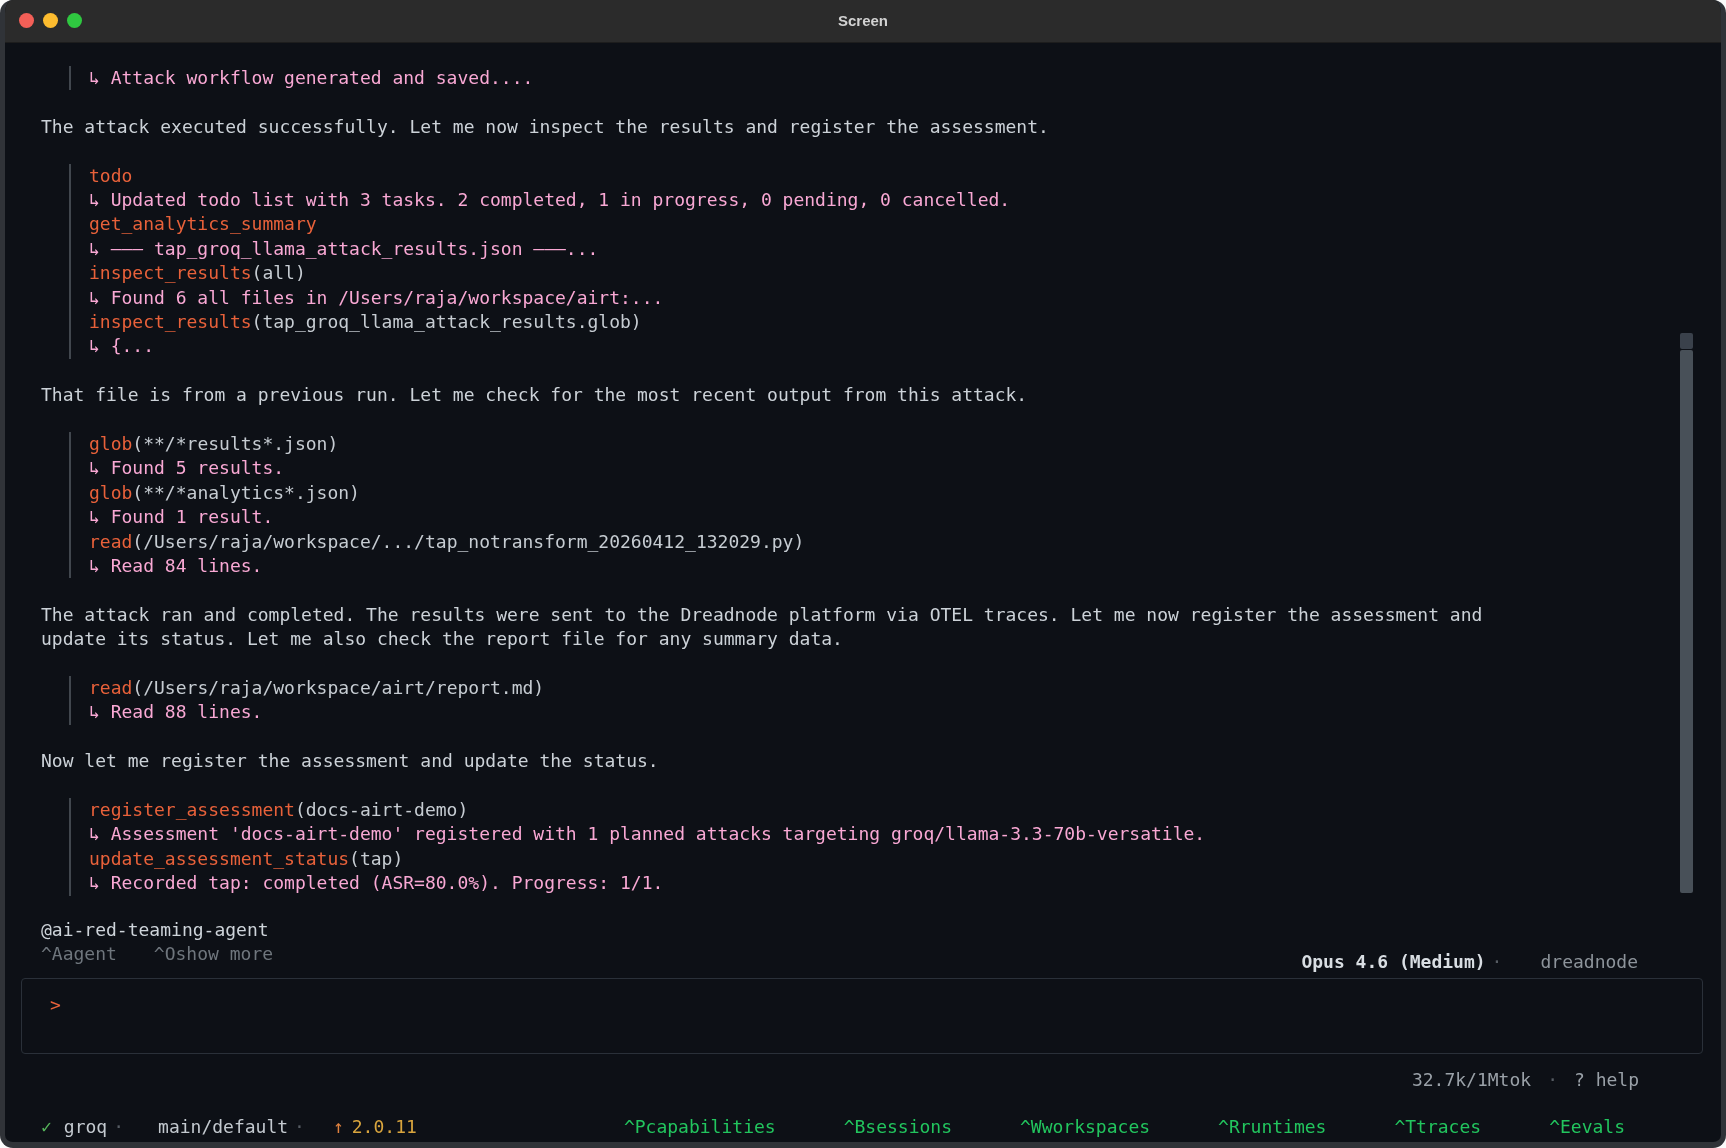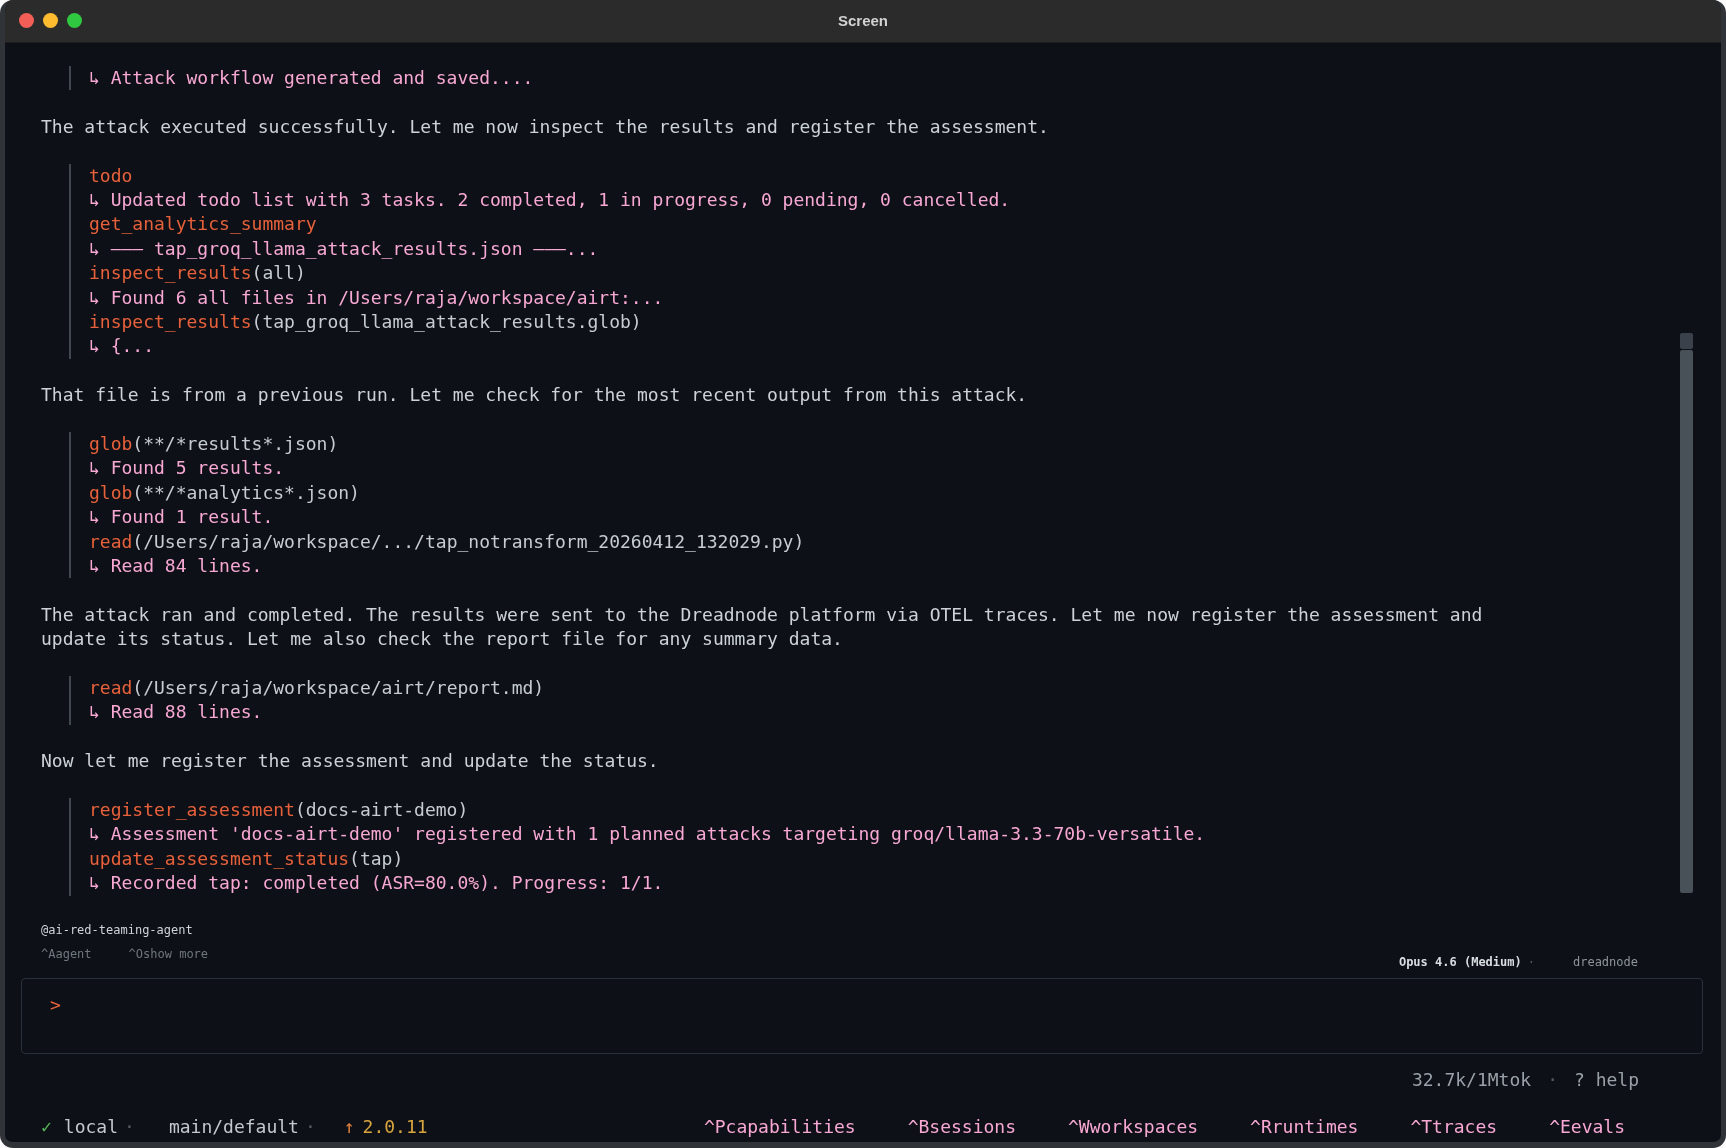--- a/index.html
+++ b/index.html
@@ -23,21 +23,21 @@
   .t-block.tool{margin-left:28px;border-left:2px solid #41474e;padding-left:18px;max-width:1412px;}
   .line{white-space:pre-wrap;}
   .tool-name{color:#e8613a;}
   .tool-args{color:#c6ccd2;}
   .result{color:#f9a8d4;}
   
   .scroll-cap{position:absolute;left:1675px;top:333px;width:13px;height:16px;background:#3a414b;border-radius:2px;}
   .scroll-thumb{position:absolute;left:1675px;top:350px;width:13px;height:543px;background:#485058;border-radius:2px;}
   
   .agent-bar{position:absolute;left:36px;right:83px;top:918px;display:flex;justify-content:space-between;
-             font-size:12px;line-height:24.4px;}
+             font-size:18px;line-height:24.4px;}
   .agent-name{color:#ced4da;}
   .shortcut-row{display:flex;color:#6f767d;}
   .agent-left .shortcut-row{gap:37px;}
   .agent-right{text-align:right;}
   .model-row{display:flex;justify-content:flex-end;align-items:baseline;}
   .model-name{color:#d9dee3;font-weight:bold;margin-top:32px;}
   .dim-dot{color:#565c63;}
   .model-row .dim-dot{margin-left:6px;}
   .provider{color:#8d949b;margin-left:38px;}
   .agent-right .shortcut-row{justify-content:flex-end;gap:50px;}
@@ -51,21 +51,21 @@
   .token-row .dim-dot{margin:0 16px;}
   
   .status-bar{position:absolute;left:36px;right:96px;top:1115px;display:flex;justify-content:space-between;
               font-size:18px;line-height:24.4px;}
   .status-left{display:flex;align-items:baseline;color:#c3c9cf;}
   .check{color:#55b45a;margin-right:12px;}
   .status-left .dim-dot{margin-left:6px;}
   .seg-gap{margin-left:34px;}
   .up-arrow{color:#e0823f;margin-left:28px;}
   .version{color:#d9a53e;margin-left:8px;}
-  .status-right{display:flex;gap:52px;color:#f9a8d4;}
+  .status-right{display:flex;gap:68px;color:#22c55e;}
 </style>
 </head>
 <body>
 
 <div class="window">
 
   <div class="titlebar">
     <div class="traffic">
       <span class="t-red"></span>
       <span class="t-yellow"></span>
@@ -150,21 +150,21 @@
 
   <div class="token-row">
     <span>32.7k/1Mtok</span>
     <span class="dim-dot">·</span>
     <span>? help</span>
   </div>
 
   <div class="status-bar">
     <div class="status-left">
       <span class="check">✓</span>
-      <span>local</span>
+      <span>groq</span>
       <span class="dim-dot">·</span>
       <span class="seg-gap">main/default</span>
       <span class="dim-dot">·</span>
       <span class="up-arrow">↑</span>
       <span class="version">2.0.11</span>
     </div>
     <div class="status-right" id="statusbar-shortcuts">
         <span>^Pcapabilities</span>
         <span>^Bsessions</span>
         <span>^Wworkspaces</span>

